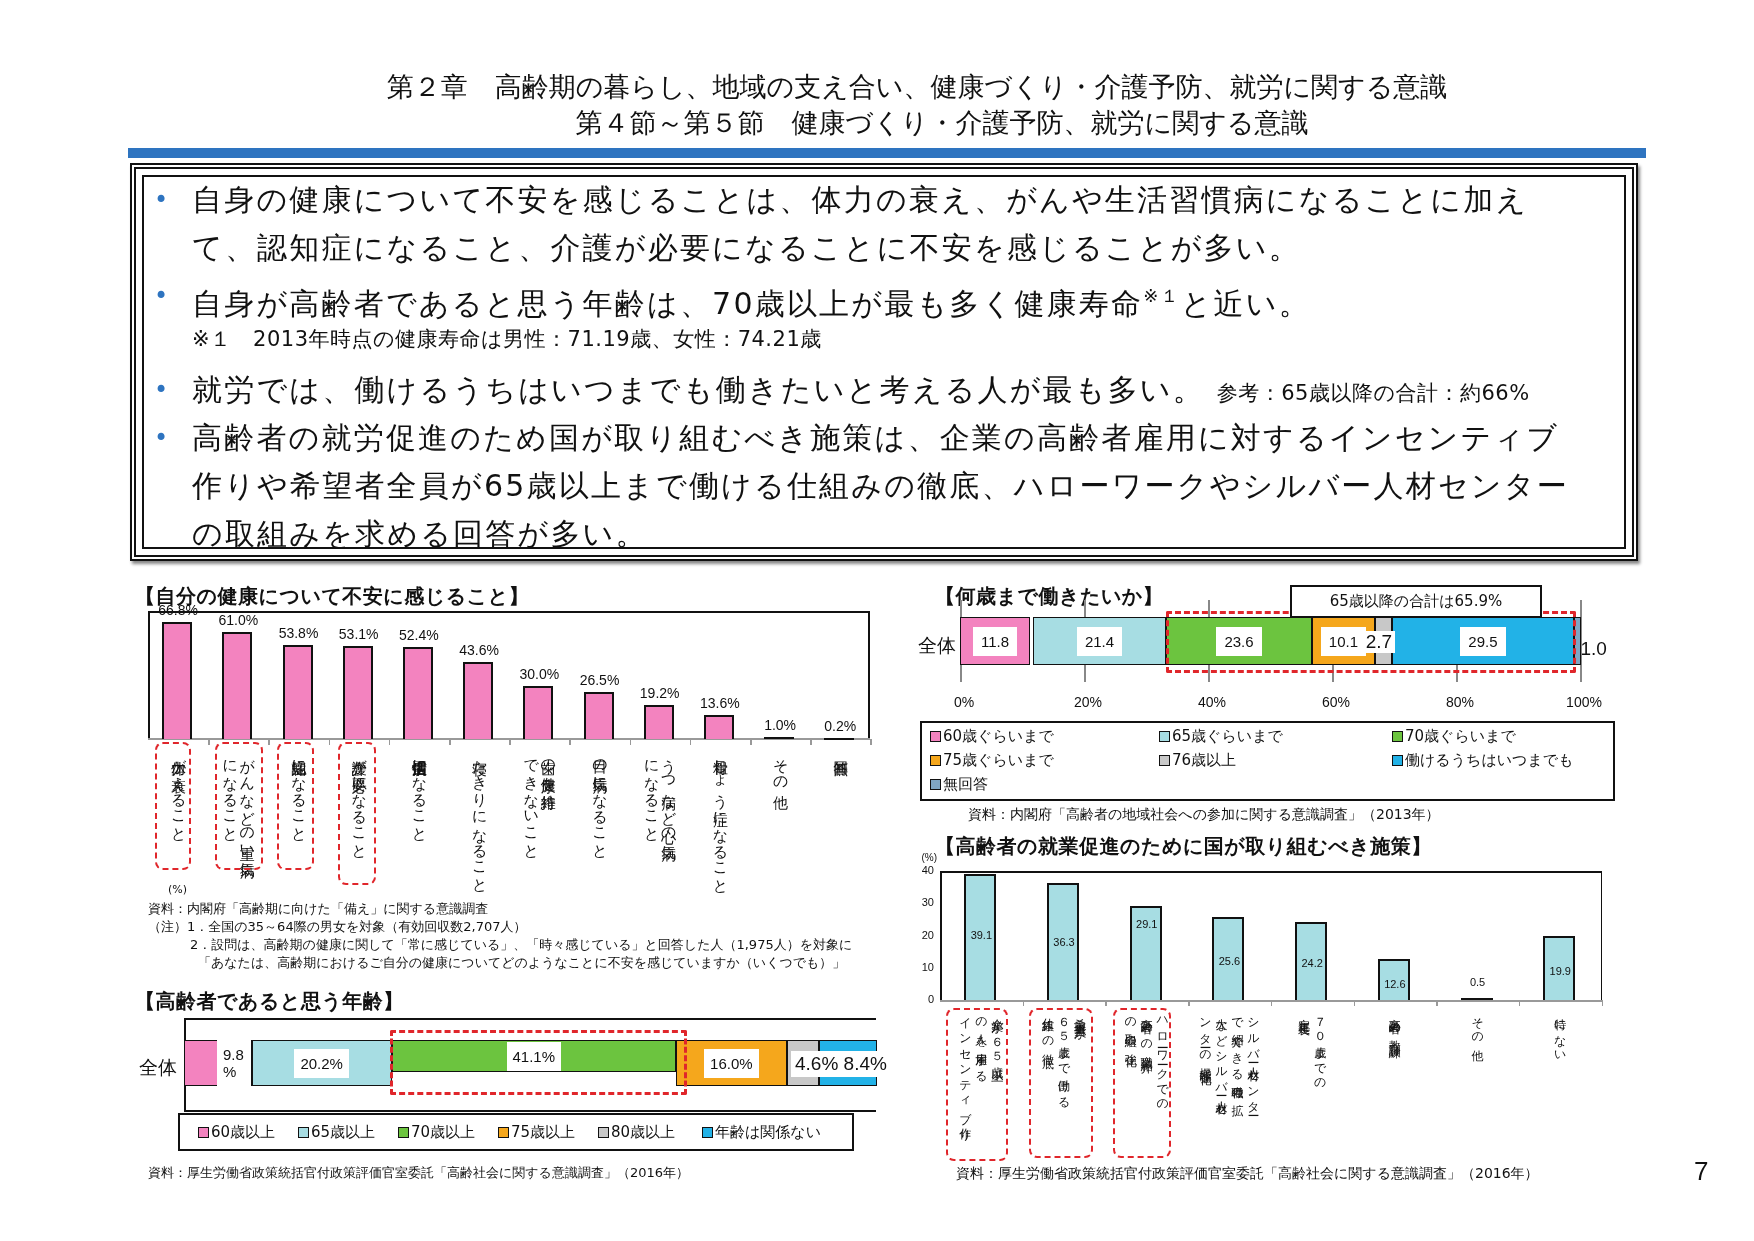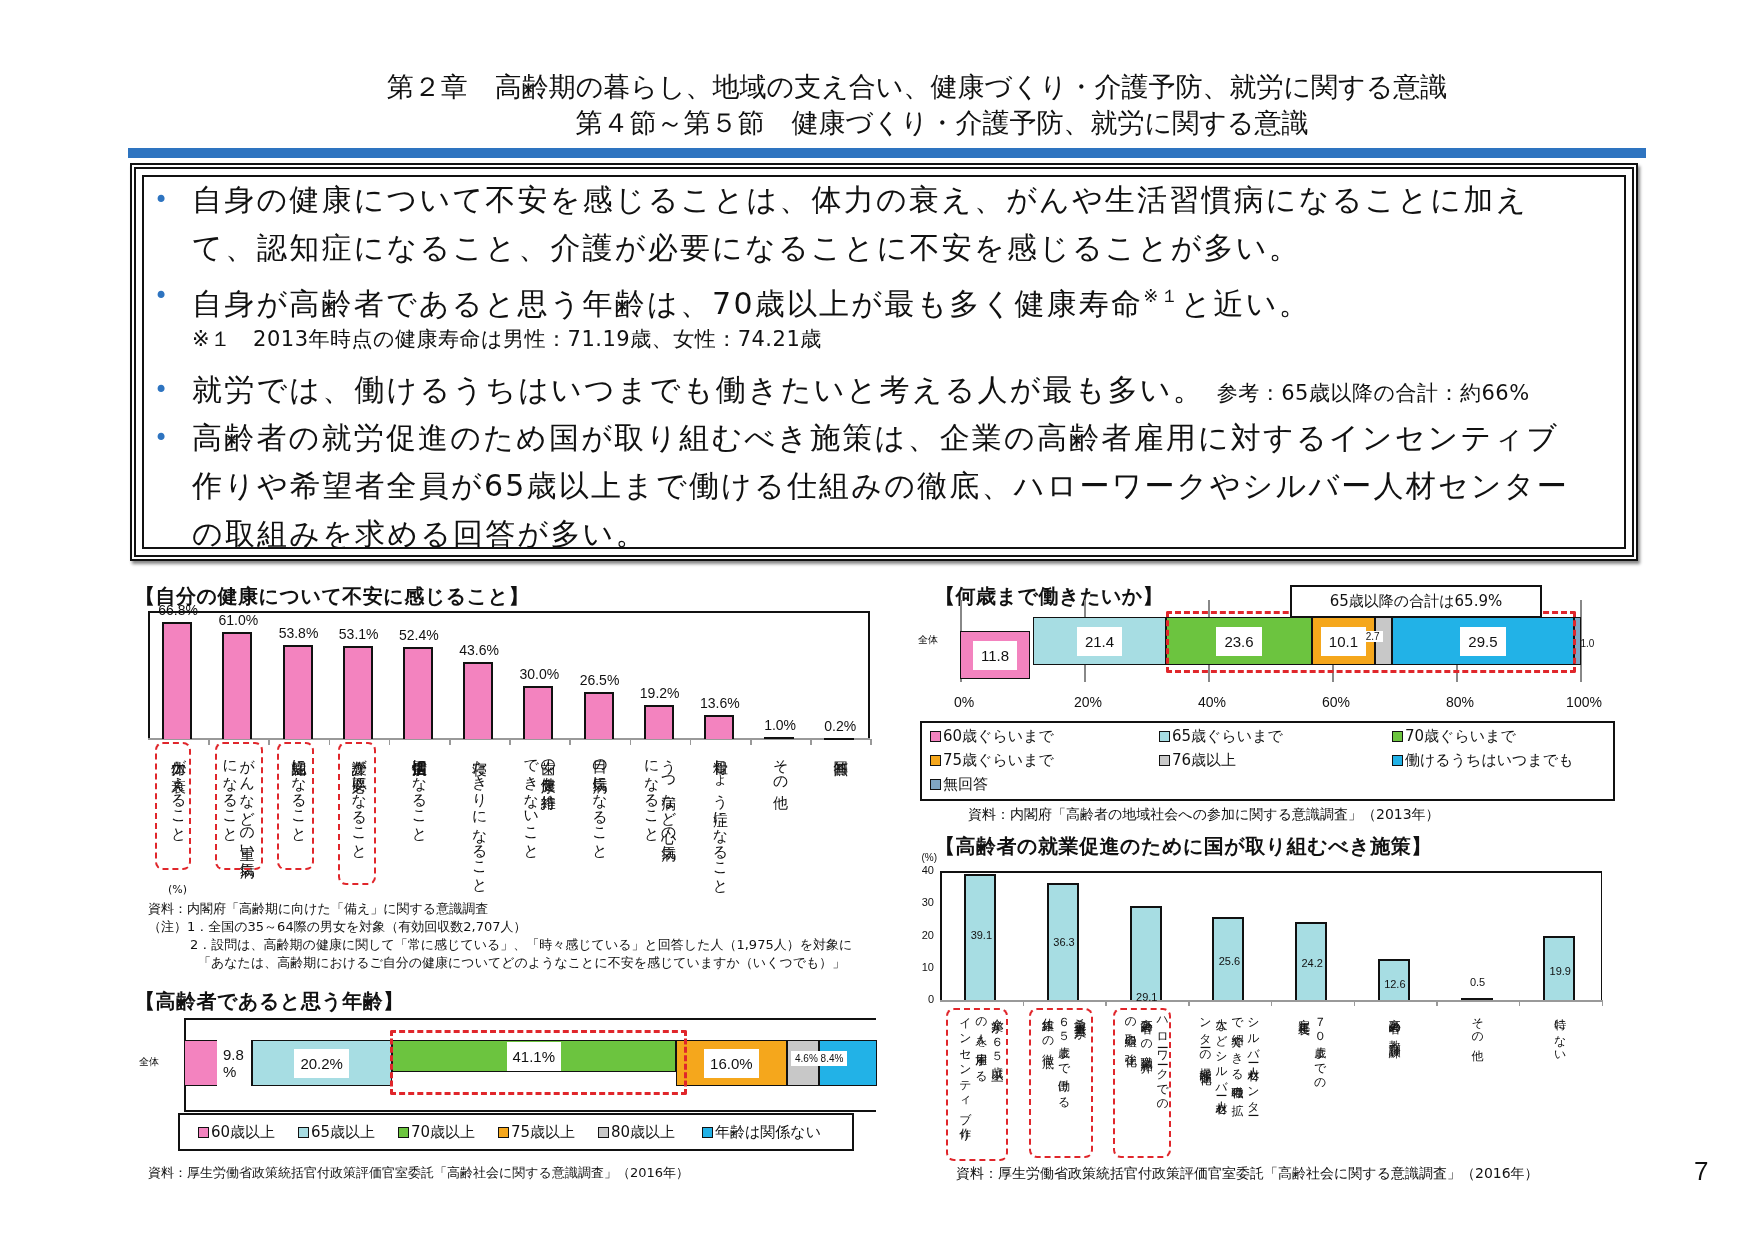--- a/index.html
+++ b/index.html
@@ -31,21 +31,21 @@
   .tick { position: absolute; width: 1.5px; height: 6px; background: #999; }
   .vlab { position: absolute; writing-mode: vertical-rl; font-size: 15px; line-height: 17px; white-space: pre; }
   .dash-box { position: absolute; border: 2.5px dashed #e0262b; border-radius: 8px; }
   .pct-note { position: absolute; font-size: 11px; }
   .src { position: absolute; font-size: 13px; white-space: nowrap; }
 
   
   .c2-frame { position: absolute; left: 184px; top: 1018px; width: 692px; height: 94px; border: 2px solid #111; border-right: none; }
   .seg { position: absolute; border: 1.5px solid #111; display: flex; align-items: center; justify-content: center; }
   .seg .lbl { background: #fff; font-size: 15px; font-family: "Liberation Sans", sans-serif; padding: 6px 6px; }
-  .seg-text { position: absolute; font-size: 10px; font-family: "Liberation Sans", sans-serif; }
+  .seg-text { position: absolute; font-size: 19px; font-family: "Liberation Sans", sans-serif; }
   .legend { position: absolute; border: 2px solid #111; background:#fff; }
   .lg-item { position: absolute; font-size: 15px; white-space: nowrap; }
   .sw { display: inline-block; width: 11px; height: 11px; border: 1.2px solid #111; margin-right: 2px; vertical-align: -1px; }
 
   
   .gridline { position: absolute; width: 1.5px; background: #888; }
   .axlabel { position: absolute; font-size: 14px; font-family: "Liberation Sans", sans-serif; }
 
   
   .c4-frame { position: absolute; left: 940px; top: 871px; width: 662px; height: 129px; border-top: 2.5px solid #111; border-right: 1.5px solid #111; }
@@ -199,21 +199,21 @@
     <div class="gridline" style="left:1084px; top:600px; height:82px;"></div>
     <div class="axlabel" style="left:1068px; top:694px; width:40px; text-align:center;">20%</div>
     <div class="gridline" style="left:1208px; top:600px; height:82px;"></div>
     <div class="axlabel" style="left:1192px; top:694px; width:40px; text-align:center;">40%</div>
     <div class="gridline" style="left:1332px; top:600px; height:82px;"></div>
     <div class="axlabel" style="left:1316px; top:694px; width:40px; text-align:center;">60%</div>
     <div class="gridline" style="left:1456px; top:600px; height:82px;"></div>
     <div class="axlabel" style="left:1440px; top:694px; width:40px; text-align:center;">80%</div>
     <div class="gridline" style="left:1580px; top:600px; height:82px;"></div>
     <div class="axlabel" style="left:1564px; top:694px; width:40px; text-align:center;">100%</div>
-    <div class="seg" style="left:960px; top:617px; width:70px; height:48px; background:#f383bf;margin-top:14px;">
+    <div class="seg" style="left:960px; top:617px; width:70px; height:48px; background:#f383bf;">
       <span class="lbl" style="padding: 6px 8px;">11.8</span>
     </div>
     <div class="seg" style="left:1033.16px; top:617px; width:132.68px; height:48px; background:#a7dde3;">
       <span class="lbl" style="padding: 6px 8px;">21.4</span>
     </div>
     <div class="seg" style="left:1165.8400000000001px; top:617px; width:146.32000000000002px; height:48px; background:#6cc43f;">
       <span class="lbl" style="padding: 6px 8px;">23.6</span>
     </div>
     <div class="seg" style="left:1312.16px; top:617px; width:62.62px; height:48px; background:#f5a71c;">
       <span class="lbl" style="padding: 6px 8px;">10.1</span>
@@ -257,21 +257,21 @@
     <div class="vlab4" style="left:957.35px; top:1009px;">企業が６５歳以上
 の人を雇用する
 インセンティブ作り</div>
     <div class="bar4" style="left:1047.05px; top:882.9325px; height:117.0675px;"></div>
     <div class="val4" style="left:1044.05px; top:935.612875px;">36.3</div>
     <div class="tick" style="left:1105.4px; top:1000px;"></div>
     <div class="vlab4" style="left:1040.05px; top:1009px;">希望者全員が
 ６５歳まで働ける
 仕組みの徹底</div>
     <div class="bar4" style="left:1129.75px; top:906.1525px; height:93.84750000000001px;"></div>
-    <div class="val4" style="left:1126.75px; top:991px;">29.1</div>
+    <div class="val4" style="left:1126.75px; top:918px;">29.1</div>
     <div class="tick" style="left:1188.1px; top:1000px;"></div>
     <div class="vlab4" style="left:1122.75px; top:1009px;">ハローワークでの
 高齢者への職業紹介
 の取組の強化</div>
     <div class="bar4" style="left:1212.4499999999998px; top:917.44px; height:82.56px;"></div>
     <div class="val4" style="left:1209.4499999999998px; top:954.5920000000001px;">25.6</div>
     <div class="tick" style="left:1270.8px; top:1000px;"></div>
     <div class="vlab4" style="left:1197.4499999999998px; top:1009px;">シルバー人材センター
 で紹介できる職種の拡
 大などシルバー人材セ

